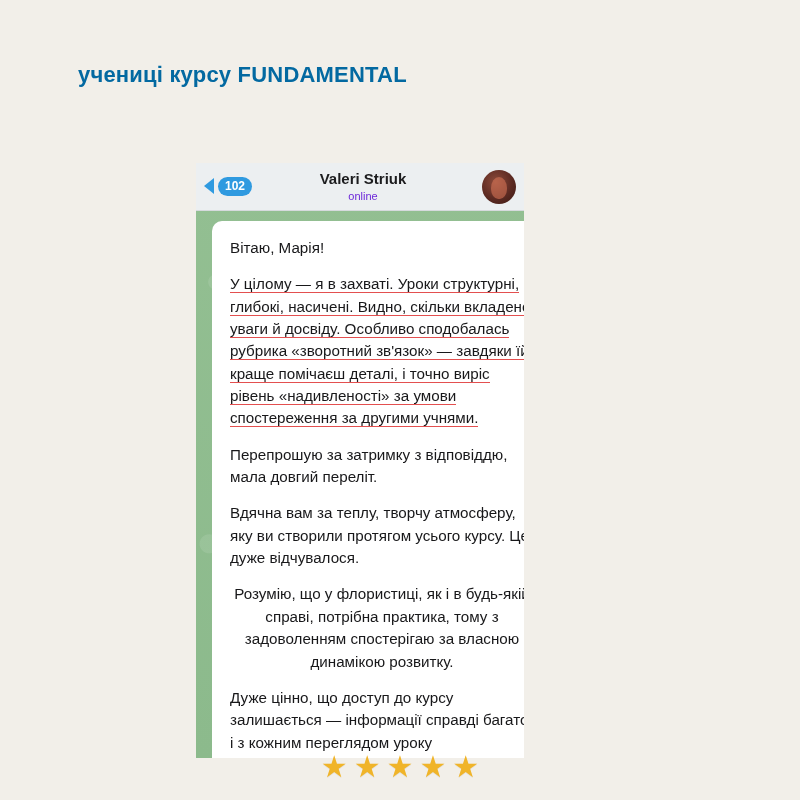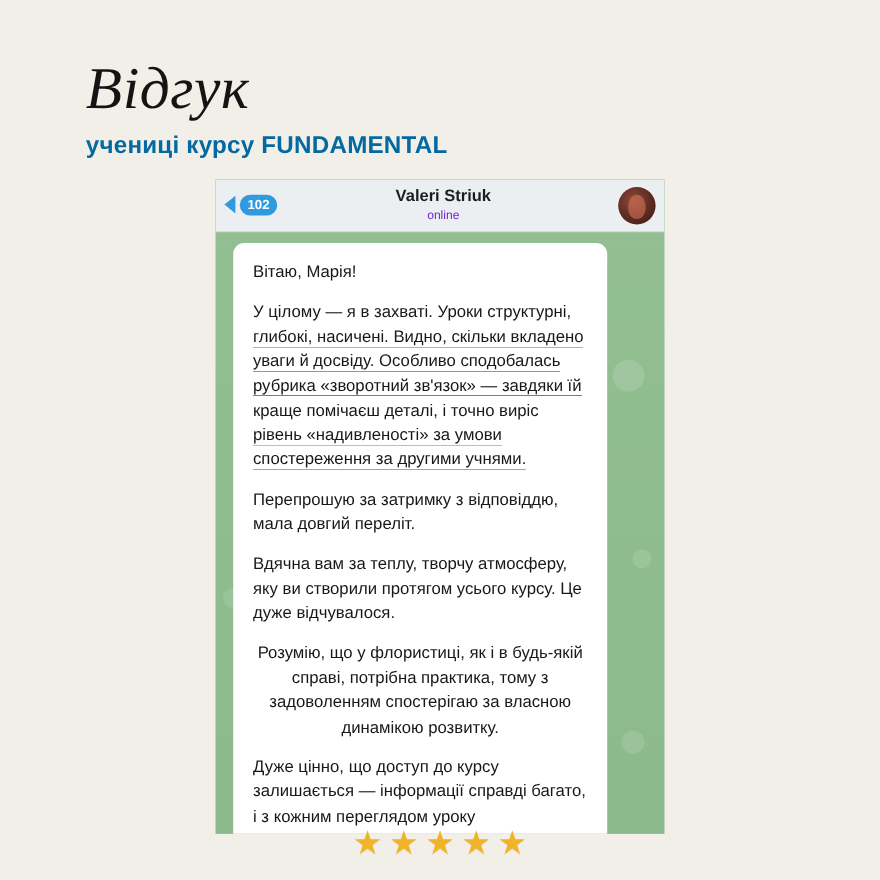--- a/index.html
+++ b/index.html
@@ -39,21 +39,21 @@
     color: #0369a1;
     margin: 10px 0 0 0;
     letter-spacing: 0.2px;
   }
 
   
   .chat {
     position: absolute;
     left: 196px;
     top: 163px;
-    width: 408px;
+    width: 328px;
     height: 595px;
     background: #8fbc8f;
     overflow: hidden;
   }
   .chat-bg {
     position: absolute;
     inset: 0;
     background:
       radial-gradient(circle at 85% 12%, rgba(255,255,255,0.16) 0 9px, transparent 10px),
       radial-gradient(circle at 92% 30%, rgba(255,255,255,0.13) 0 14px, transparent 15px),
@@ -171,21 +171,20 @@
     line-height: 1;
     text-shadow: 0 1px 0 rgba(0,0,0,0.06);
   }
 </style>
 </head>
 <body>
 
 <div class="page">
 
   <div class="heading-wrap">
-    <h1 class="heading-main">Відгук</h1>
     <div class="heading-sub">учениці курсу FUNDAMENTAL</div>
   </div>
 
   <div class="chat">
     <div class="chat-bg"></div>
 
     <div class="chat-header">
       <div class="back-btn">
         <span class="chevron-left"></span>
         <span class="badge-count">102</span>

